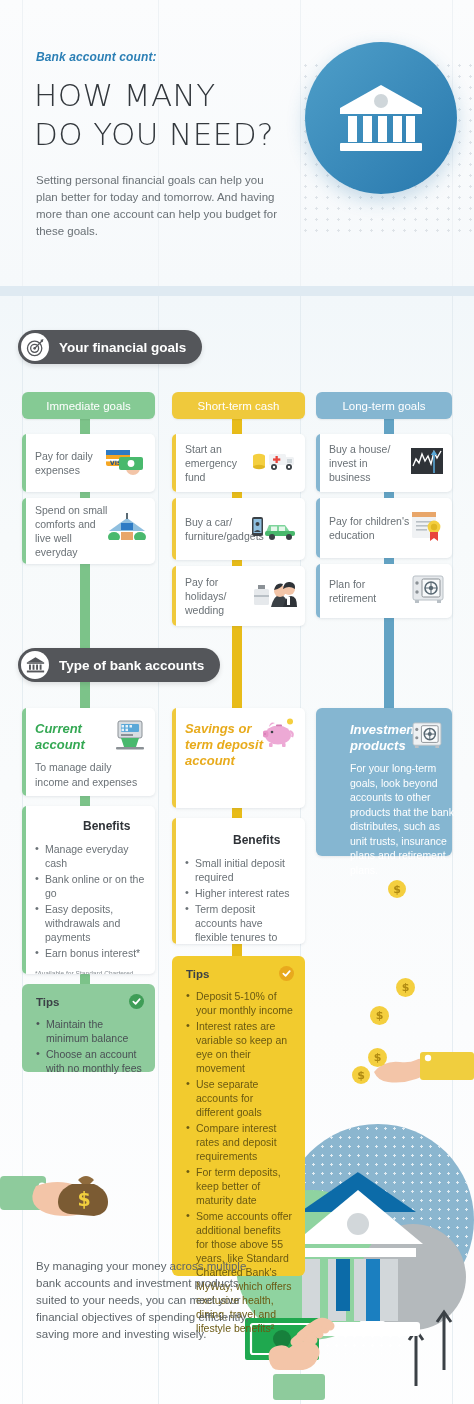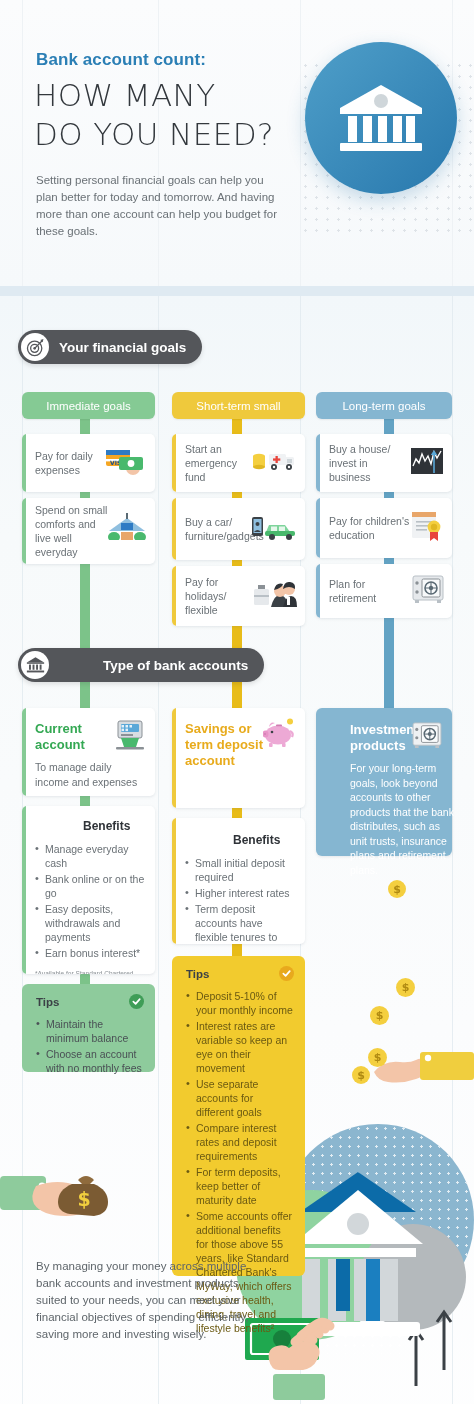--- a/index.html
+++ b/index.html
@@ -39,21 +39,21 @@
     position: absolute;
     left: 305px; top: 42px;
     width: 152px; height: 152px;
     border-radius: 50%;
     background: linear-gradient(135deg,#4f9fc9 0%, #2878ad 100%);
     box-shadow: 0 6px 18px rgba(40,120,173,.25);
   }
   .bank-glyph { position:absolute; left:50%; top:50%; transform:translate(-50%,-50%); }
   .hero-kicker {
     position: absolute; left: 36px; top: 50px;
-    font-size: 17px; font-weight: bold; color: #2b7fb5; letter-spacing: .1px;
+    font-size: 12px; font-weight: bold; color: #2b7fb5; letter-spacing: .1px; font-style: italic;
   }
   .hero-title {
     position: absolute; left: 34px; top: 76px;
     font-size: 31px; line-height: 39px; color: #33383d;
     font-weight: 300; letter-spacing: .4px;
     font-family: "DejaVu Sans", sans-serif;
   }
   .hero-body {
     position: absolute; left: 36px; top: 172px; width: 250px;
     font-size: 11.5px; line-height: 17px; color: #6a7176;
@@ -119,21 +119,21 @@
   .edge.yellow{ background:#efc93c; }
   .edge.blue  { background:#85b6d1; }
 
   .card-txt {
     position:absolute; left:13px; top:50%; transform:translateY(-50%);
     font-size:10.5px; line-height:14px; color:#6a7176;
   }
   .card-ico { position:absolute; right:8px; top:50%; transform:translateY(-50%); }
 
   
-  .acct-title { font-size:13px; font-weight:bold; line-height:16px; }
+  .acct-title { font-size:13px; font-weight:bold; line-height:16px;font-style:italic; }
   .acct-title.green { color:#34a853; }
   .acct-title.yellow{ color:#e8ab1c; }
   .acct-title.white { color:#ffffff; }
   .acct-sub { font-size:10.5px; line-height:14.5px; color:#6a7176; margin-top:7px; }
   .acct-sub.white { color:#ffffff; }
 
   .benefit-h { font-size:12px; font-weight:bold; color:#2f3338;padding-left:48px; }
   ul.bl { list-style:none; margin-top:9px; }
   ul.bl li {
     position:relative; padding-left:10px; margin-bottom:2px;
@@ -244,21 +244,21 @@
           <polygon points="16.5,2.2 20.2,1.3 19.3,5" fill="#54565a"></polygon>
         </svg>
       </div>
       <span class="badge-label">Your financial goals</span>
     </div>
 
     <div class="pill green" style="left:22px;  top:96px; width:133px;">
       <span>Immediate goals</span>
     </div>
     <div class="pill yellow" style="left:172px; top:96px; width:133px;">
-      <span>Short-term small</span>
+      <span>Short-term cash</span>
     </div>
     <div class="pill blue" style="left:316px; top:96px; width:136px;">
       <span>Long-term goals</span>
     </div>
 
     <div class="card" style="left:22px; top:202px; width:133px; height:66px;">
       <div class="edge green"></div>
       <div class="card-txt" style="width:76px">Spend on small comforts and live well everyday</div>
       <div class="card-ico">
         <svg width="40" height="32" viewBox="0 0 40 32">
@@ -324,21 +324,21 @@
           <rect x="20" y="14.5" width="6" height="4.5" fill="#ffffff" opacity=".8"></rect>
           <rect x="28" y="14.5" width="6" height="4.5" fill="#ffffff" opacity=".8"></rect>
           <circle cx="21" cy="25" r="3" fill="#3b4146"></circle>
           <circle cx="38" cy="25" r="3" fill="#3b4146"></circle>
         </svg>
       </div>
     </div>
 
     <div class="card" style="left:172px; top:270px; width:133px; height:60px;">
       <div class="edge yellow"></div>
-      <div class="card-txt" style="width:74px">Pay for holidays/ flexible</div>
+      <div class="card-txt" style="width:74px">Pay for holidays/ wedding</div>
       <div class="card-ico">
         <svg width="44" height="34" viewBox="0 0 44 34">
           <rect x="1" y="12" width="15" height="16" rx="1.5" fill="#e6e9ec"></rect>
           <rect x="1" y="18" width="15" height="2" fill="#b9c0c6"></rect>
           <rect x="5" y="8" width="7" height="4" fill="#8b9196"></rect>
           <path d="M18 30 q3-12 9-12 q6 0 9 12 z" fill="#3b4146"></path>
           <circle cx="27" cy="14" r="6" fill="#f3c5a8"></circle>
           <path d="M21 13 q2-8 9-6 q-1 4 -9 6 z" fill="#2f3338"></path>
           <path d="M30 30 q3-11 8-11 q6 0 6 11 z" fill="#2f3338"></path>
           <circle cx="36" cy="12" r="6" fill="#f3c5a8"></circle>
@@ -390,21 +390,21 @@
           <line x1="19" y1="7" x2="19" y2="19" stroke="#5a6a74" stroke-width="1.1"></line>
           <line x1="13" y1="13" x2="25" y2="13" stroke="#5a6a74" stroke-width="1.1"></line>
           <circle cx="5" cy="8" r="1.7" fill="#8b9196"></circle>
           <circle cx="5" cy="17" r="1.7" fill="#8b9196"></circle>
           <rect x="3" y="25" width="4" height="3" fill="#b9c0c6"></rect>
           <rect x="25" y="25" width="4" height="3" fill="#b9c0c6"></rect>
         </svg>
       </div>
     </div>
 
-    <div class="badge" style="left:18px; top:352px;gap:44px;">
+    <div class="badge" style="left:18px; top:352px;">
       <div class="badge-ico">
         <svg width="19" height="18" viewBox="0 0 22 20">
           <polygon points="11,1 21,7 1,7" fill="#54565a"></polygon>
           <rect x="1" y="7" width="20" height="1.6" fill="#54565a"></rect>
           <rect x="3.5" y="9.5" width="2.2" height="6" fill="#54565a"></rect>
           <rect x="7.6" y="9.5" width="2.2" height="6" fill="#54565a"></rect>
           <rect x="11.7" y="9.5" width="2.2" height="6" fill="#54565a"></rect>
           <rect x="15.8" y="9.5" width="2.2" height="6" fill="#54565a"></rect>
           <rect x="1" y="16.4" width="20" height="2.2" fill="#54565a"></rect>
         </svg>

